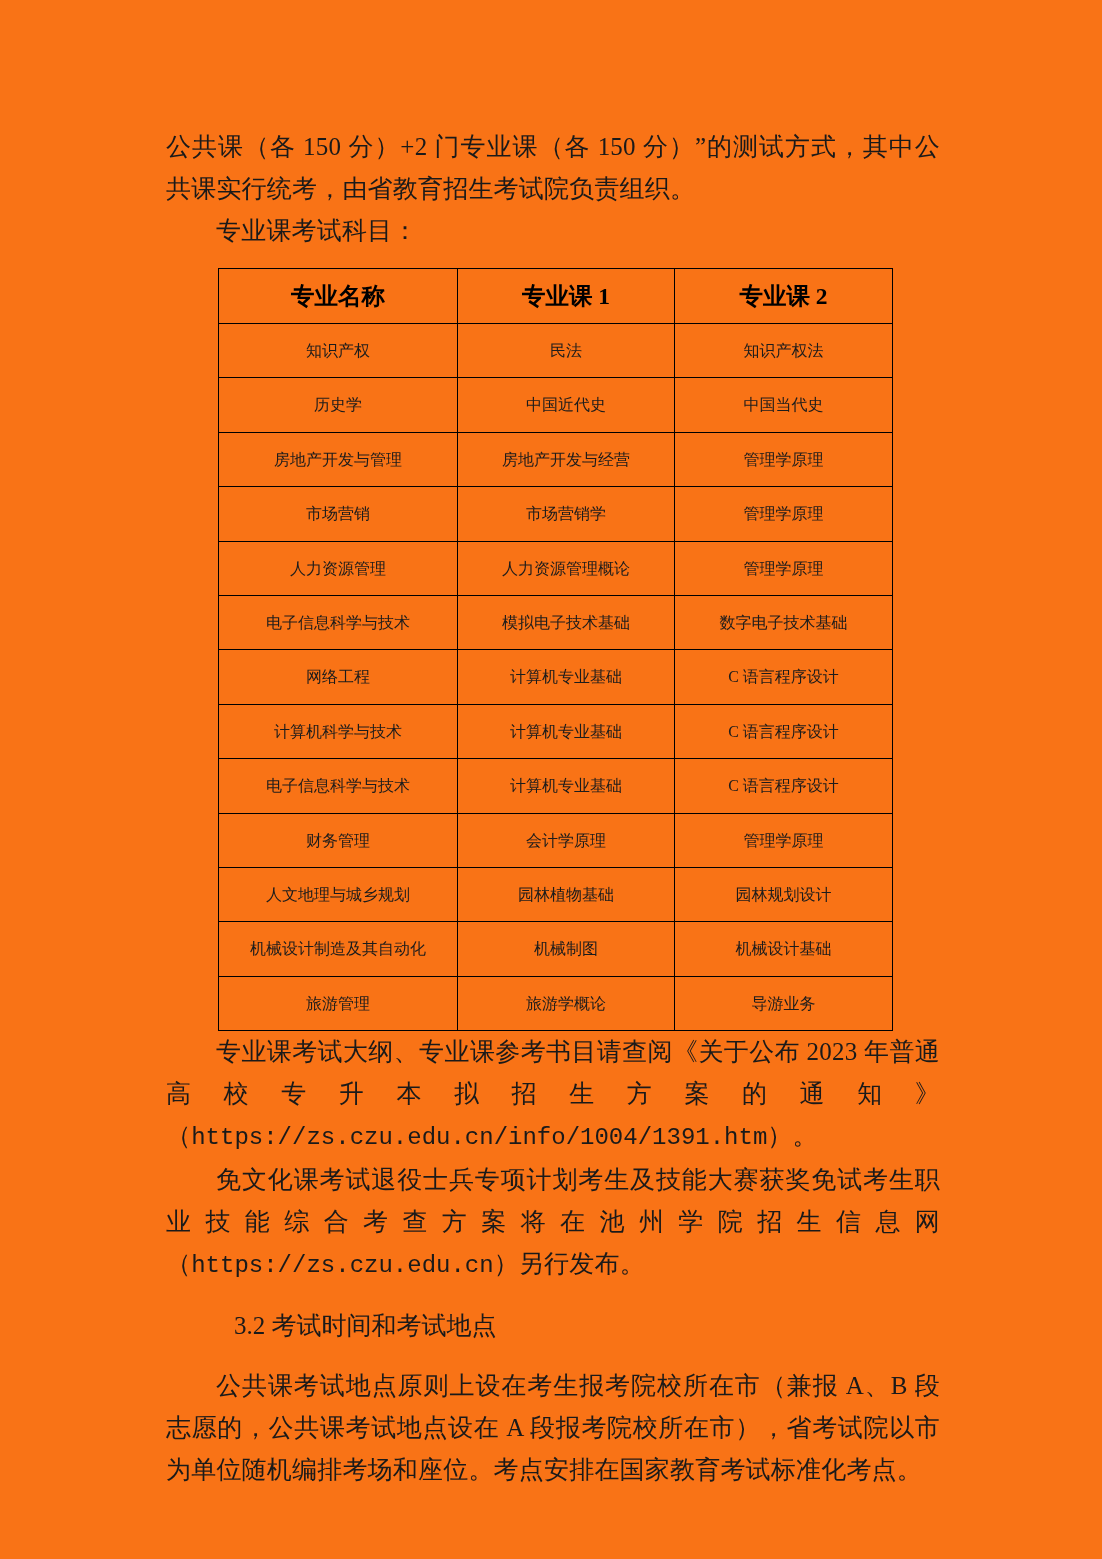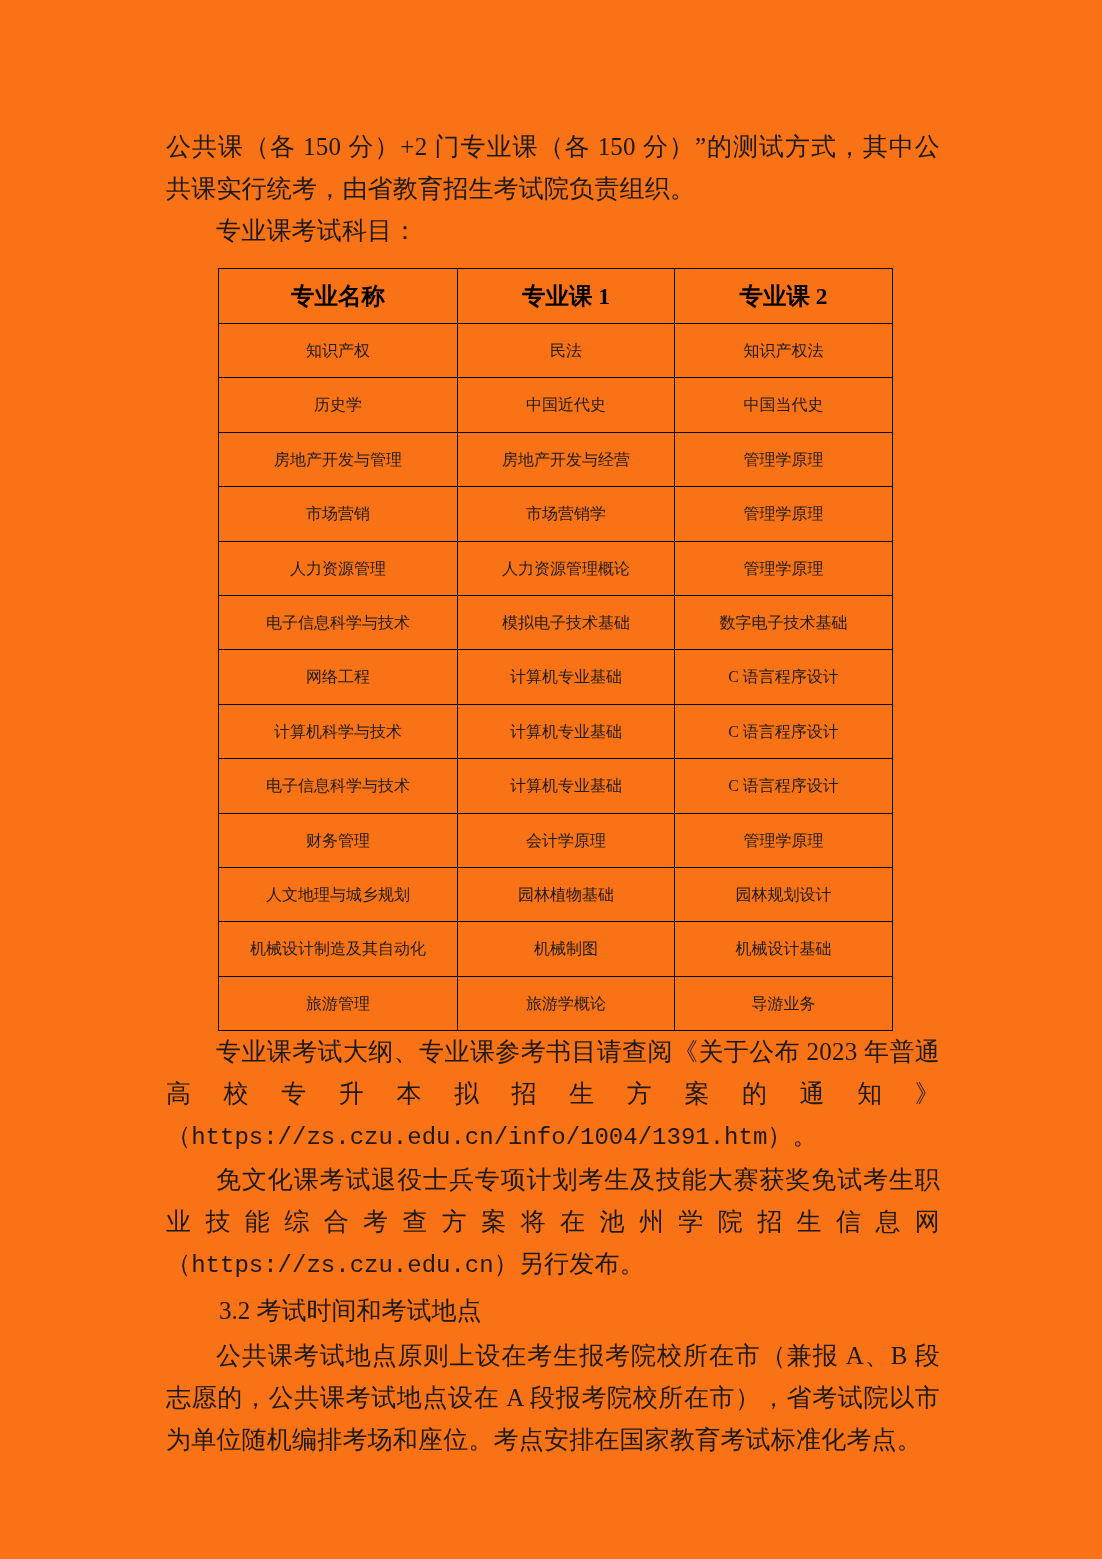--- a/index.html
+++ b/index.html
@@ -68,21 +68,21 @@
     font-size: 23.5px;
     color: #000000;
     height: 55px;
   }
   table.subj col.c1 { width: 239px; }
   table.subj col.c2 { width: 217px; }
   table.subj col.c3 { width: 218px; }
 
   .after-table { margin-top: 10px; }
   .sec-head {
-    margin: 3px;
+    margin: 18px;
     font-size: 25px;
     line-height: 42px;
     text-indent: 50px;
   }
 </style>
 </head>
 <body>
 
 <div class="page">
   <div class="content">

